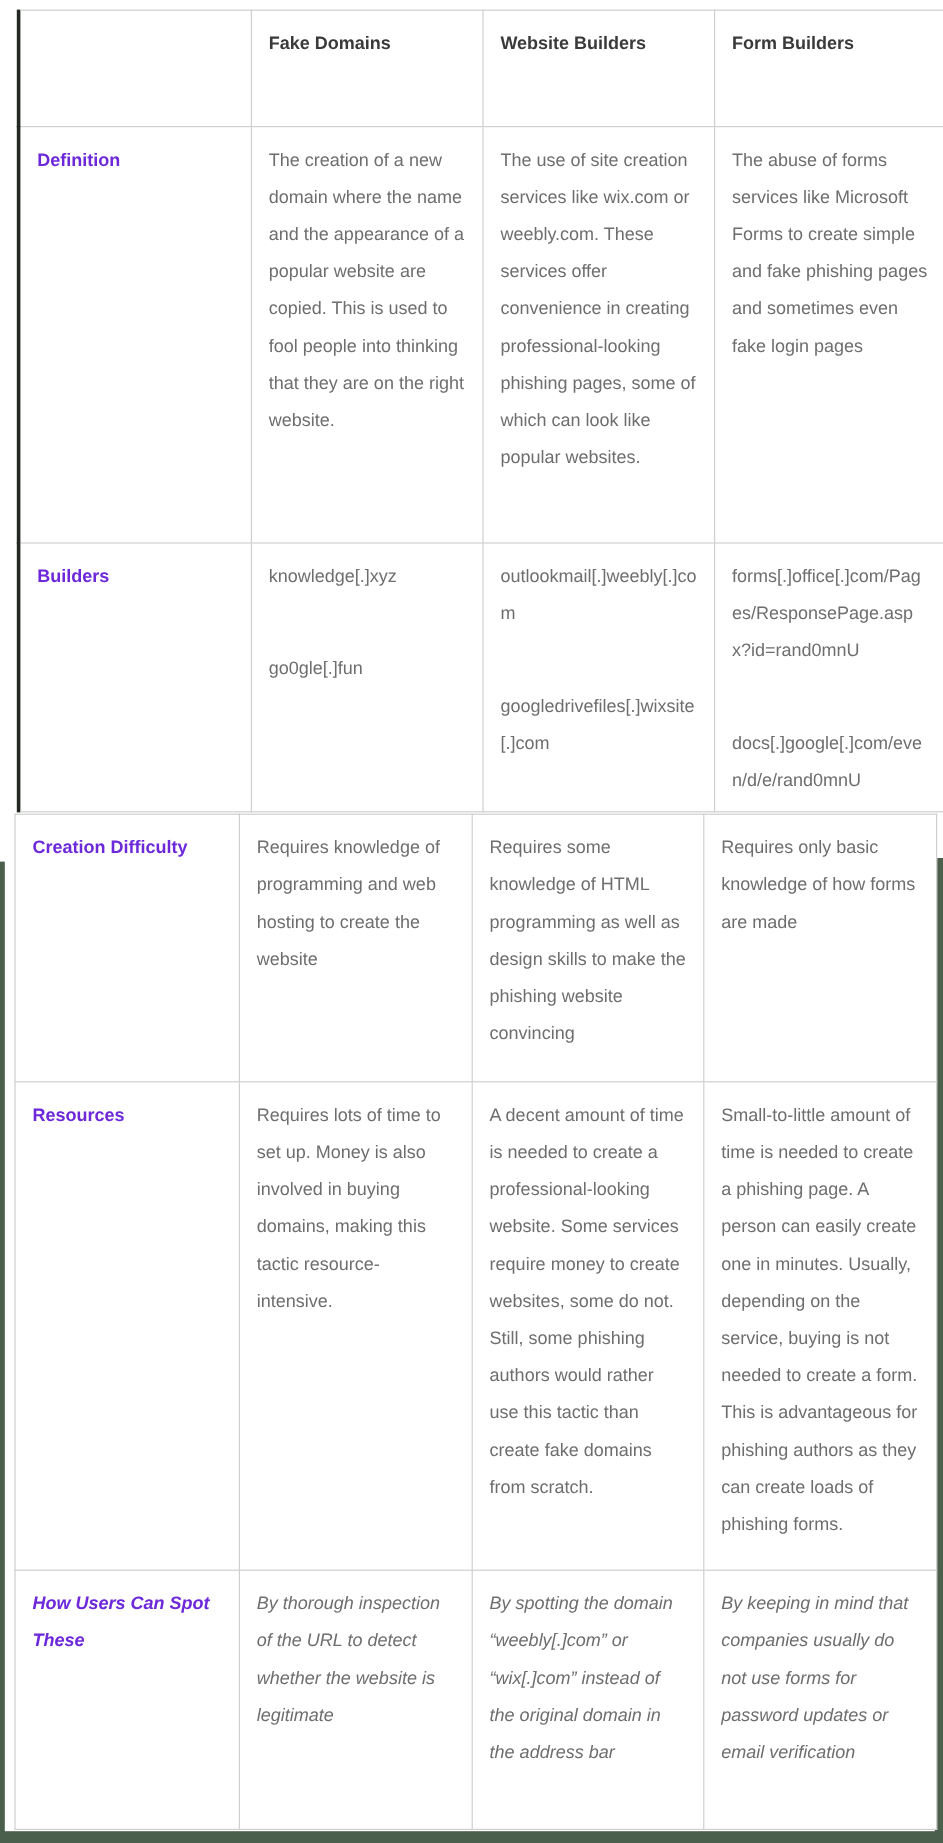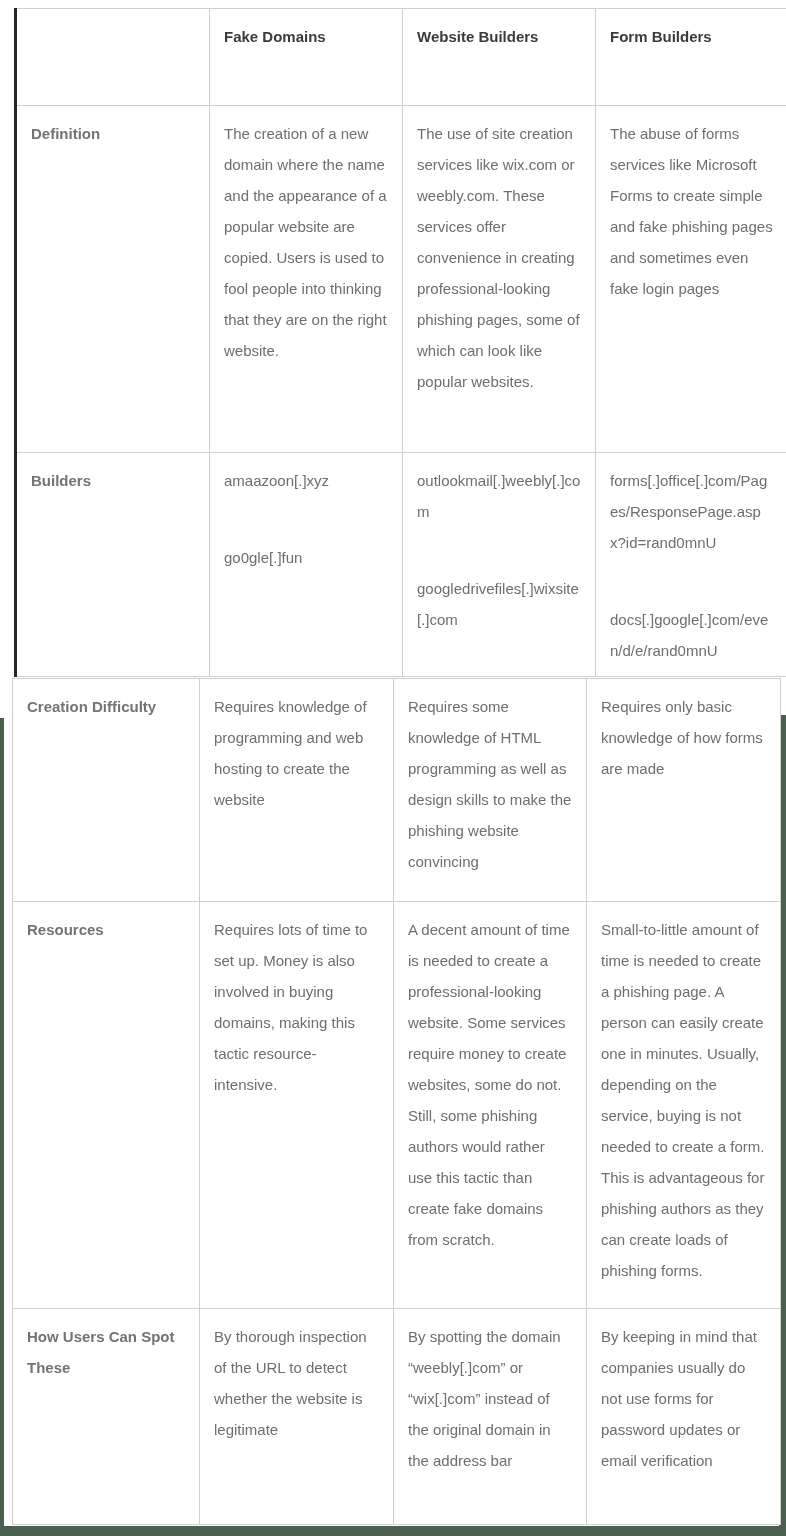--- a/index.html
+++ b/index.html
@@ -32,39 +32,39 @@
   }
   thead th {
     font-size: 15px;
     font-weight: bold;
     color: #3a3a3a;
     line-height: 31px;
   }
   .row-label {
     font-size: 15px;
     font-weight: bold;
-    color: #737373;
+    color: #6d28d9;
     line-height: 31px;
   }
   td p {
     margin: 0 0 46px 0;
     font-size: 15px;
     color: #6e6e6e;
     line-height: 31px;
     overflow-wrap: break-word;
   }
   td p:last-child { margin-bottom: 0; }
 
   
   .tbl-top thead tr          { height: 97px; }
   .tbl-top tbody tr:nth-child(1) { height: 347px; }
   .tbl-top tbody tr:nth-child(2) { height: 224px; }
   .tbl-bottom tbody tr:nth-child(1) { height: 223px; }
   .tbl-bottom tbody tr:nth-child(2) { height: 407px; }
-  .tbl-bottom tbody tr:nth-child(3) { height: 216px; }
+  .tbl-bottom tbody tr:nth-child(3) { height: 216px; font-style: italic; }
 
   
   .tbl-top tbody tr:nth-child(2) td p { word-break: break-all; }
 </style>
 </head>
 <body>
 
 <div class="green-strip green-left"></div>
 <div class="green-strip green-right"></div>
 <div class="green-strip green-bottom"></div>
@@ -81,33 +81,33 @@
       <th></th>
       <th>Fake Domains</th>
       <th>Website Builders</th>
       <th>Form Builders</th>
     </tr>
   </thead>
   <tbody id="tbody-0">
       <tr>
         <th class="row-label">Definition</th>
         <td>
-          <p>The creation of a new domain where the name and the appearance of a popular website are copied. Users is used to fool people into thinking that they are on the right website.</p>
+          <p>The creation of a new domain where the name and the appearance of a popular website are copied. This is used to fool people into thinking that they are on the right website.</p>
         </td>
         <td>
           <p>The use of site creation services like wix.com or weebly.com. These services offer convenience in creating professional-looking phishing pages, some of which can look like popular websites.</p>
         </td>
         <td>
           <p>The abuse of forms services like Microsoft Forms to create simple and fake phishing pages and sometimes even fake login pages</p>
         </td>
       </tr>
       <tr>
         <th class="row-label">Builders</th>
         <td>
-          <p>amaazoon[.]xyz</p>
+          <p>knowledge[.]xyz</p>
           <p>go0gle[.]fun</p>
         </td>
         <td>
           <p>outlookmail[.]weebly[.]com</p>
           <p>googledrivefiles[.]wixsite[.]com</p>
         </td>
         <td>
           <p>forms[.]office[.]com/Pages/ResponsePage.aspx?id=rand0mnU</p>
           <p>docs[.]google[.]com/even/d/e/rand0mnU</p>
         </td>

